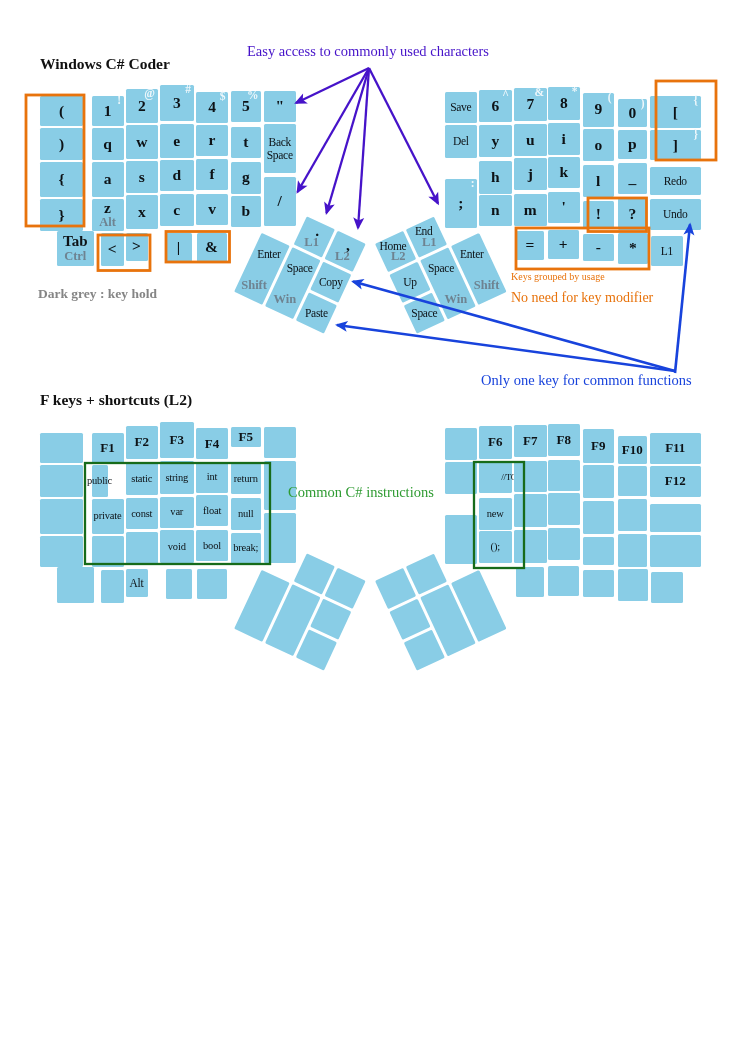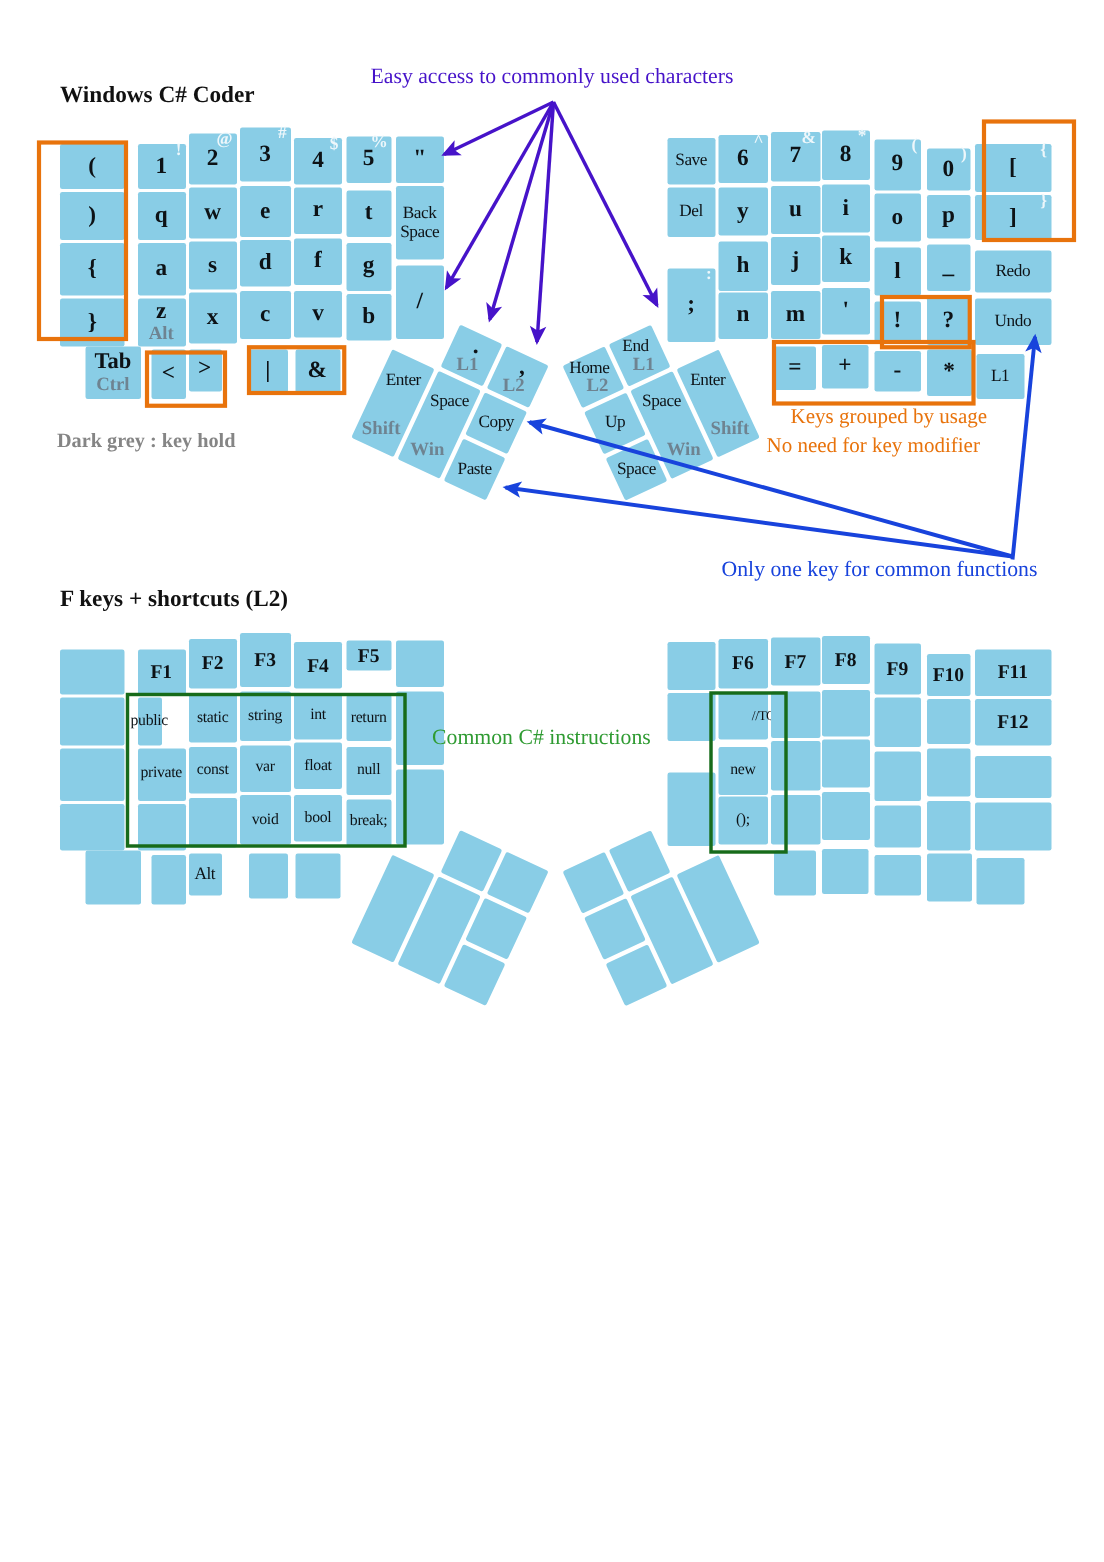--- a/index.html
+++ b/index.html
@@ -601,21 +601,21 @@
           <div class="key" style="left: 34px; top: 0px; width: 31px; height: 31px;"></div>
           <div class="key" style="left: 0px; top: 34px; width: 31px; height: 31px;"></div>
           <div class="key" style="left: 0px; top: 68px; width: 31px; height: 31px;"></div>
           <div class="key" style="left: 34px; top: 34px; width: 31px; height: 65px;"></div>
           <div class="key" style="left: 68px; top: 34px; width: 31px; height: 65px;"></div>
         </div>
       </div>
     </div>
   <div id="notes-layer">
       <div class="note c-purple" style="left: 247px; top: 33px; font-size: 14.5px;">Easy access to commonly used characters</div>
-      <div class="note c-orange" style="left: 527px; top: 260px; font-size: 14px;">Keys grouped by usage</div>
+      <div class="note c-orange" style="left: 511px; top: 260px; font-size: 10px;">Keys grouped by usage</div>
       <div class="note c-orange" style="left: 511px; top: 278.5px; font-size: 14px;">No need for key modifier</div>
       <div class="note c-blue" style="left: 481px; top: 362px; font-size: 14.5px;">Only one key for common functions</div>
       <div class="note c-grey" style="left: 38px; top: 275.5px; font-size: 13.5px; font-weight: bold;">Dark grey : key hold</div>
       <div class="note c-green" style="left: 288px; top: 473.5px; font-size: 14.5px;">Common C# instructions</div>
     </div>
   <svg id="overlay" width="736" height="1041" viewBox="0 0 736 1041">
       <defs>
         <marker id="head-purple" markerUnits="userSpaceOnUse" markerWidth="16" markerHeight="14" refX="11" refY="6" orient="auto">
           <path d="M0.5,0.5 L13,6 L0.5,11.5 L3.5,6 z" fill="#4613c9"></path>
         </marker>

